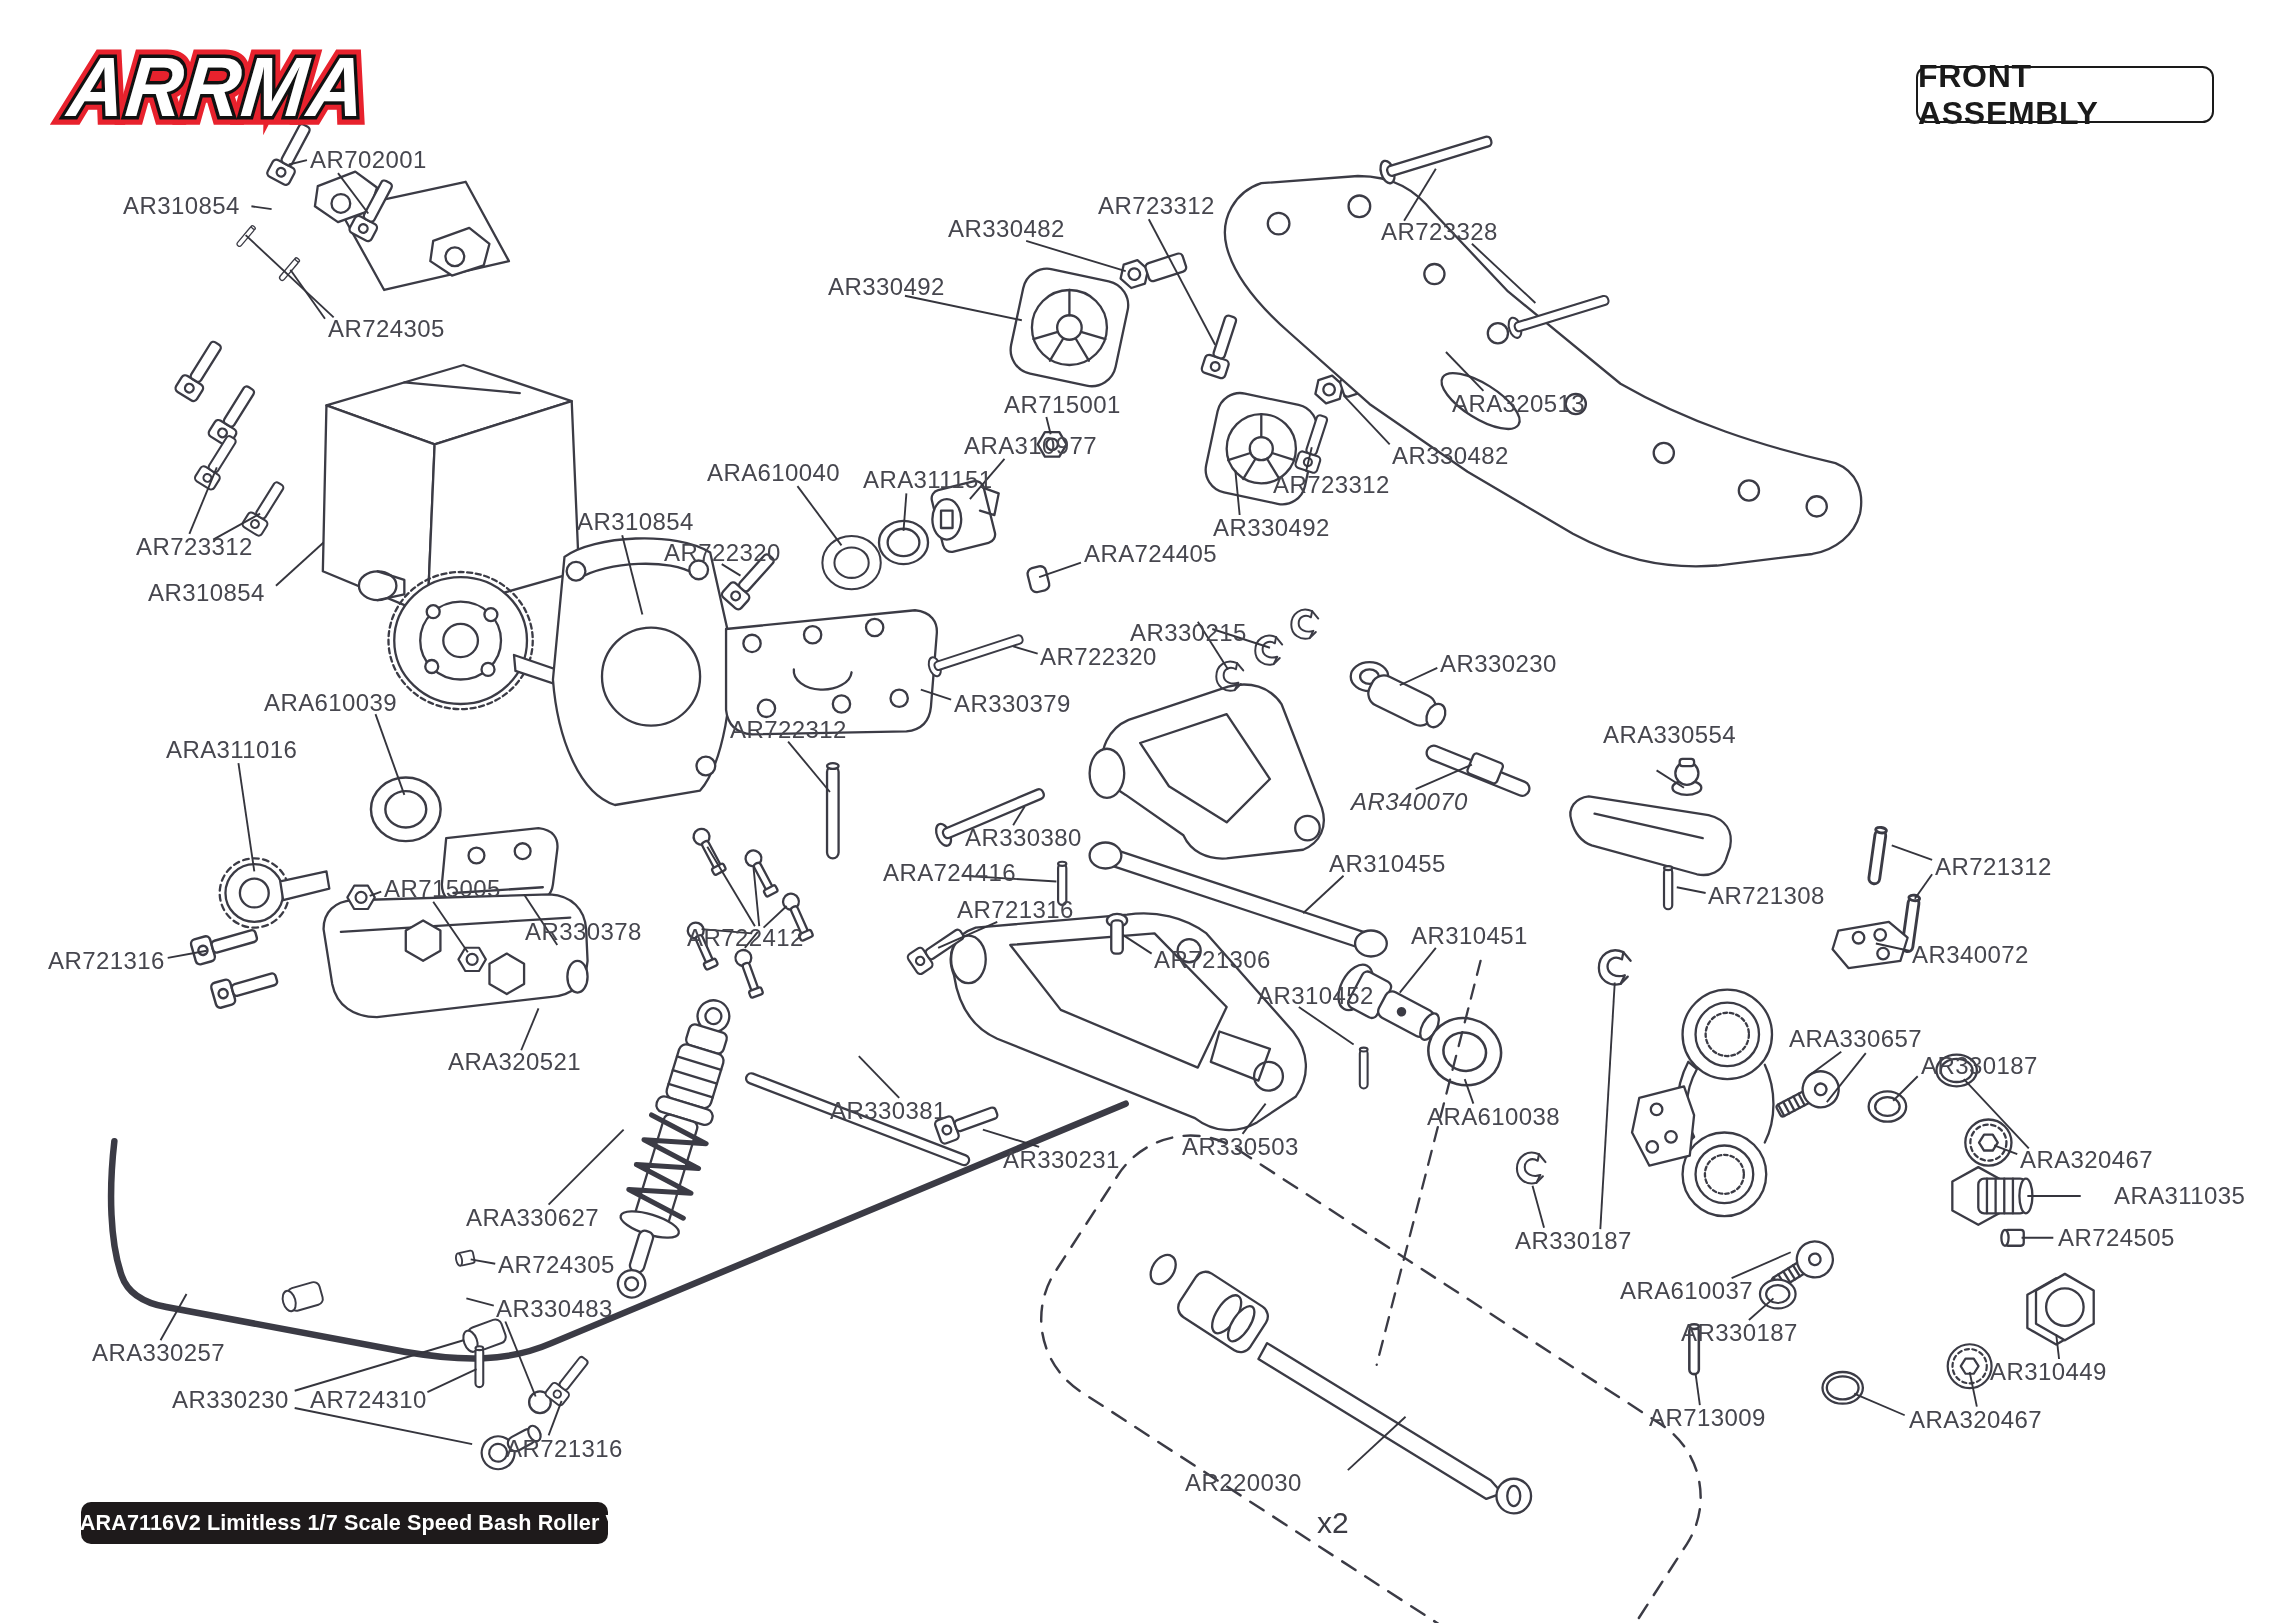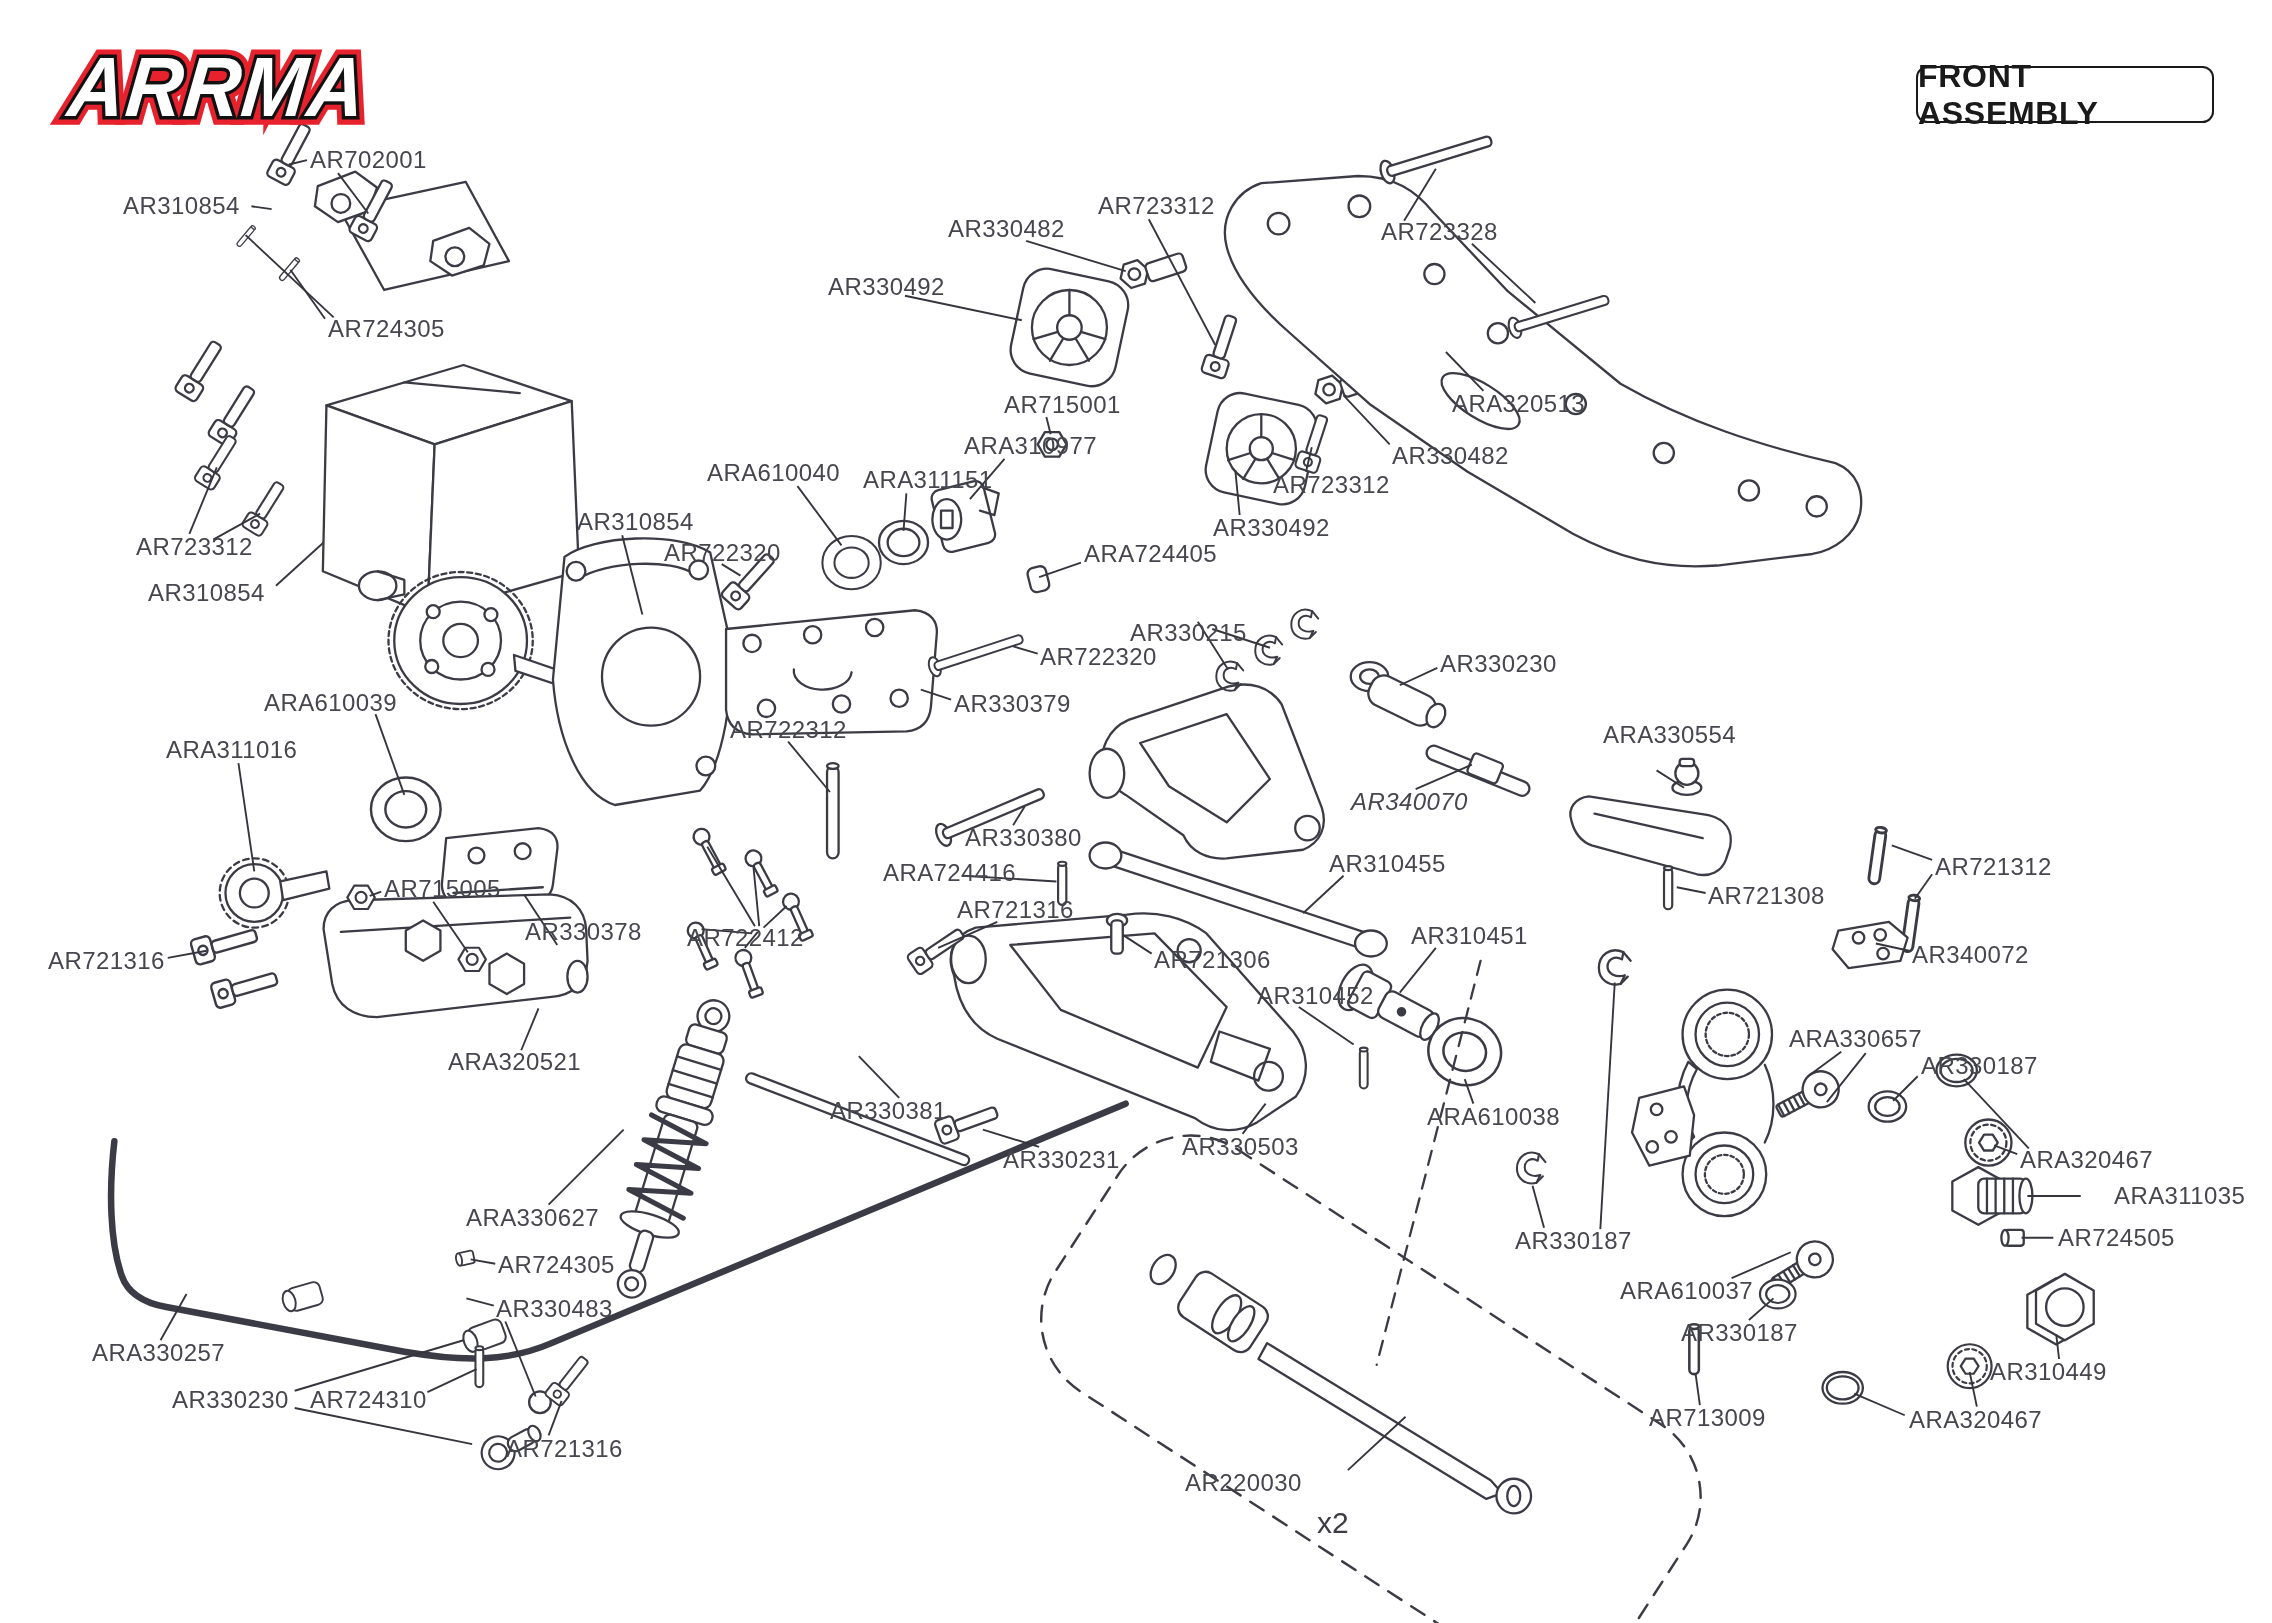--- a/index.html
+++ b/index.html
@@ -527,20 +527,23 @@
   <div id="logo">
     <span class="layer red">ARRMA</span>
     <span class="layer blk">ARRMA</span>
     <span class="layer wht">ARRMA</span>
   </div>
 
   <div id="titlebox">
     <span>FRONT ASSEMBLY</span>
   </div>
 
+  <div id="footer">
+    <span>C-ARA7116V2 Limitless 1/7 Scale Speed Bash Roller V2</span>
+  </div>
 
   <div id="qty">x2</div>
 
   <div id="labels">
       <div class="part-label" style="left: 310px; top: 160px;">AR702001</div>
       <div class="part-label" style="left: 123px; top: 206px;">AR310854</div>
       <div class="part-label" style="left: 328px; top: 329px;">AR724305</div>
       <div class="part-label" style="left: 136px; top: 547px;">AR723312</div>
       <div class="part-label" style="left: 148px; top: 593px;">AR310854</div>
       <div class="part-label" style="left: 264px; top: 703px;">ARA610039</div>

